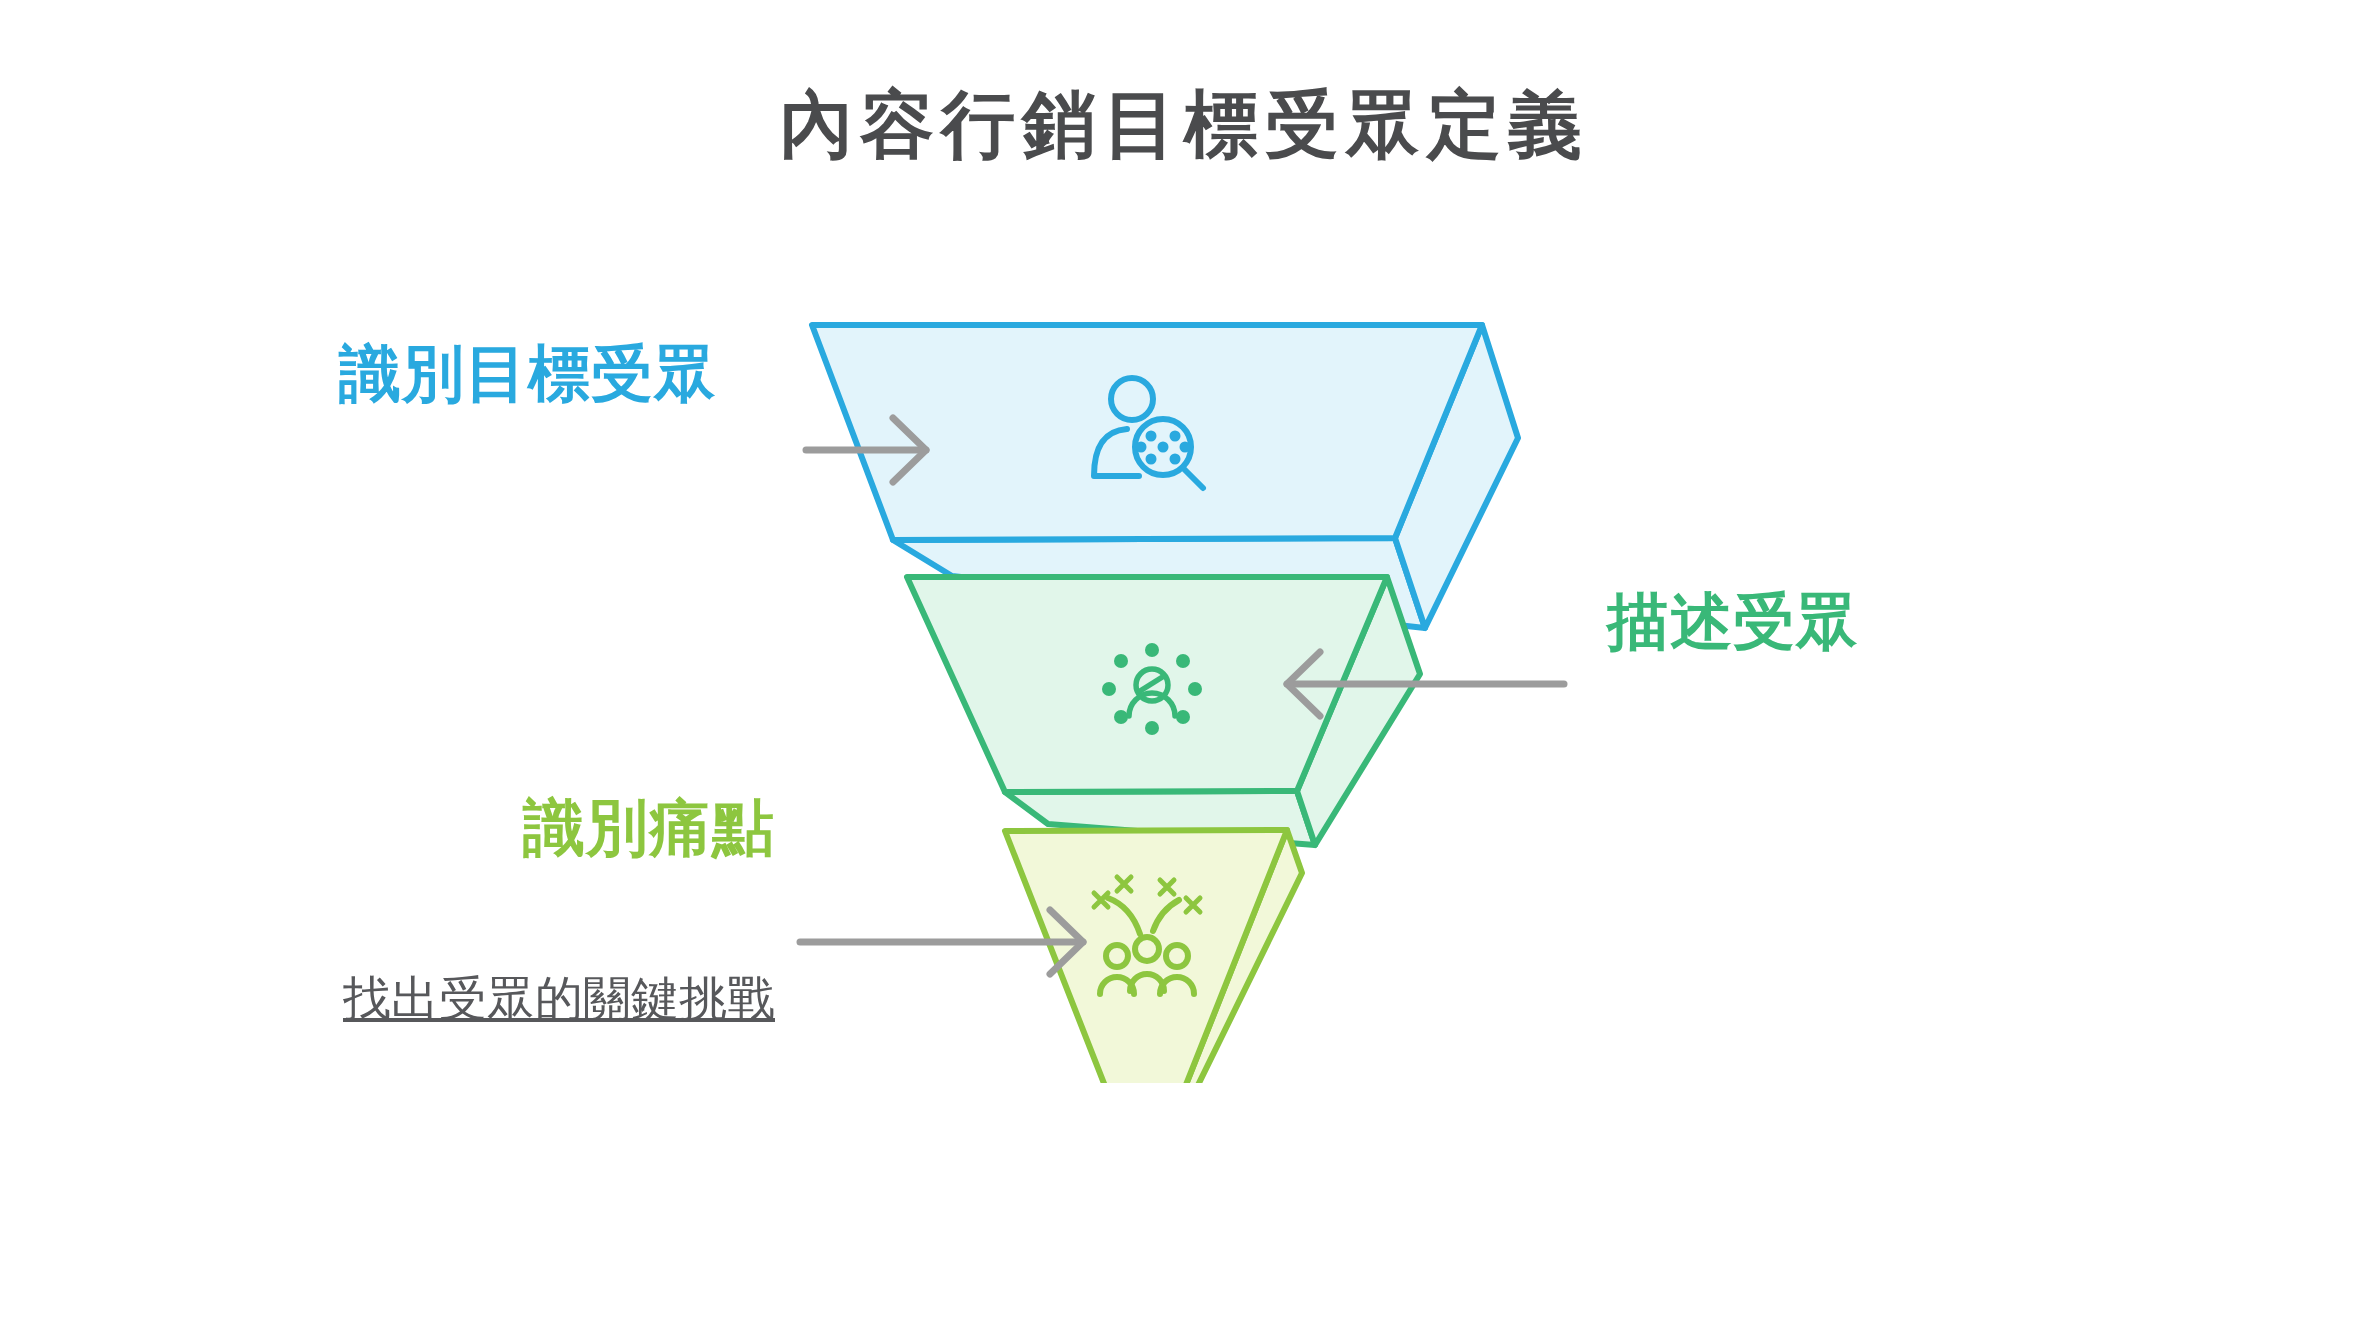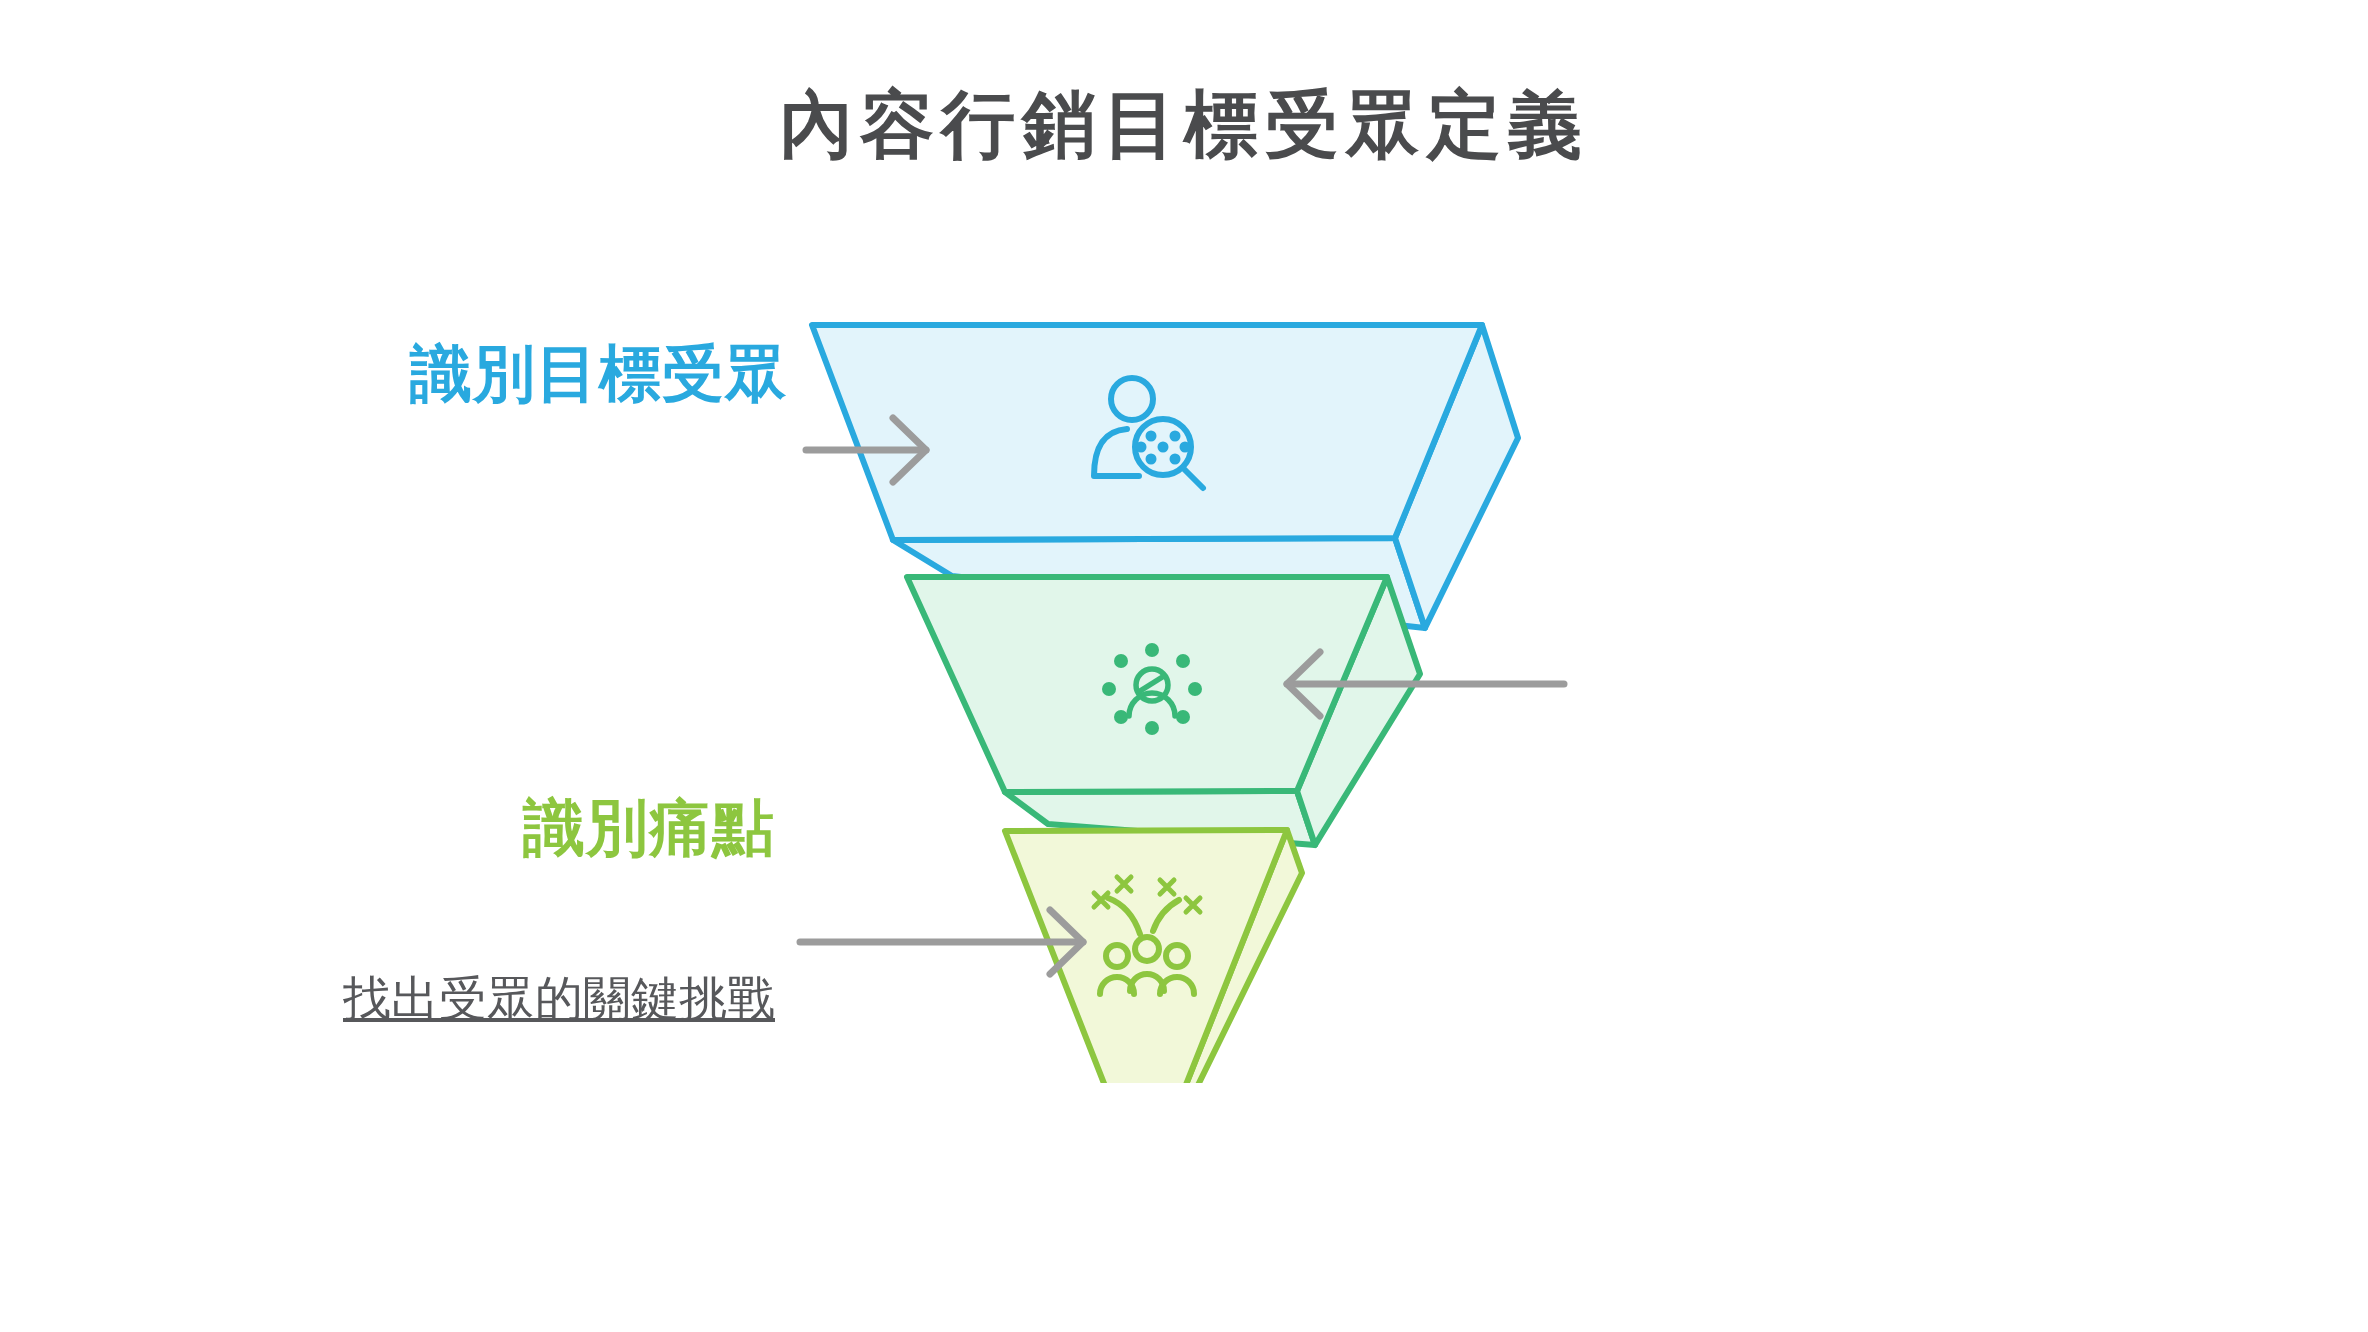--- a/index.html
+++ b/index.html
@@ -12,21 +12,21 @@
     position:absolute;left:0;right:0;top:84px;text-align:center;
     font-size:74px;font-weight:700;letter-spacing:7px;color:#4A4B4D;line-height:1.1;
   }
   .heading{position:absolute;font-size:62px;font-weight:700;line-height:1.1;letter-spacing:1px;white-space:nowrap;}
   .desc{position:absolute;font-size:48px;font-weight:400;line-height:1.1;color:#57585B;white-space:nowrap;}
   .align-r{text-align:right;}
   .c-blue{color:#29A9DF;}
   .c-green{color:#39B878;}
   .c-lime{color:#8DC63F;}
   
-  #s0-heading{right:1580px;top:340px;}
+  #s0-heading{right:1651px;top:340px;}
   #s0-desc{right:1588px;top:468px;}
   #s1-heading{left:1607px;top:588px;}
   #s1-desc{left:1607px;top:723px;}
   #s2-heading{right:1593px;top:794px;}
   #s2-desc{right:1593px;top:973px;text-decoration:underline;}
 </style>
 </head>
 <body>
 
 <div class="canvas">
@@ -109,17 +109,18 @@
         <line x1="800" y1="942" x2="1083" y2="942"></line>
         <polyline points="1050,910 1083,942 1050,974"></polyline>
       </g>
     </g>
   </svg>
 
   <div class="title">內容行銷目標受眾定義</div>
 
   <div id="s0-heading" class="heading c-blue align-r">識別目標受眾</div>
 
+  <div id="s1-heading" class="heading c-green">描述受眾</div>
 
   <div id="s2-heading" class="heading c-lime align-r">識別痛點</div>
   <div id="s2-desc" class="desc align-r">找出受眾的關鍵挑戰</div>
 
 </div>
 
 </body></html>

